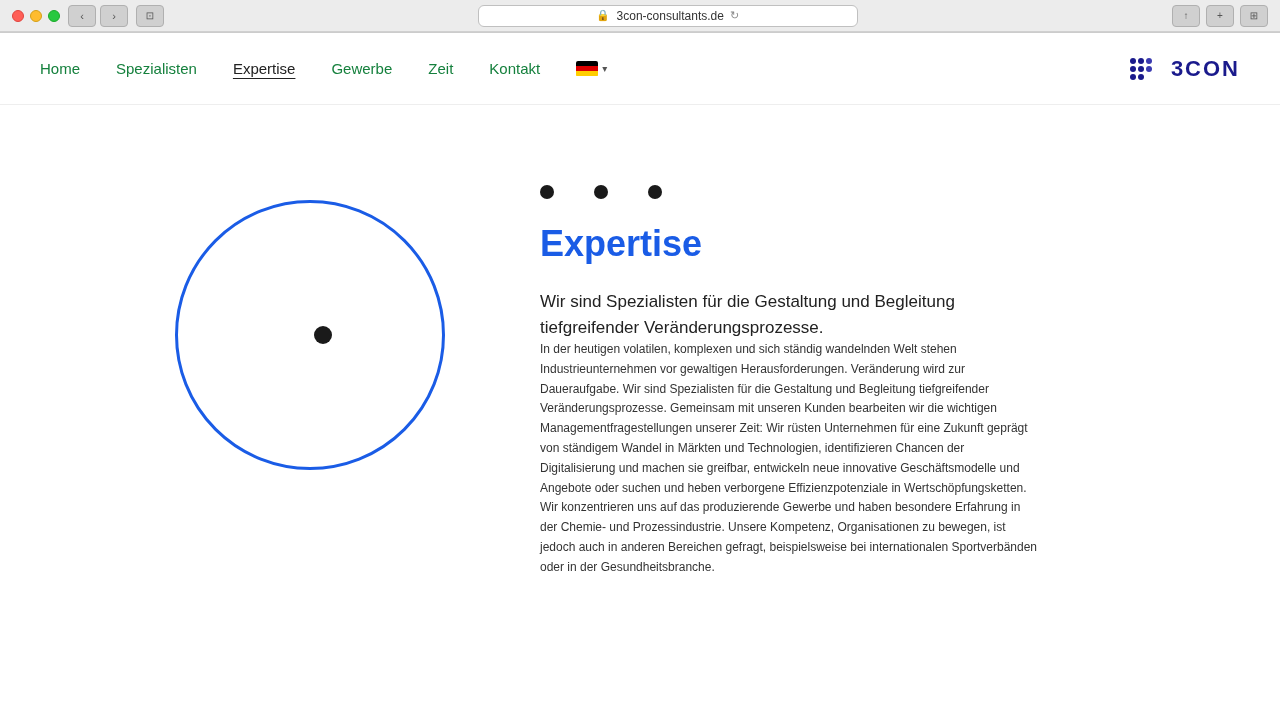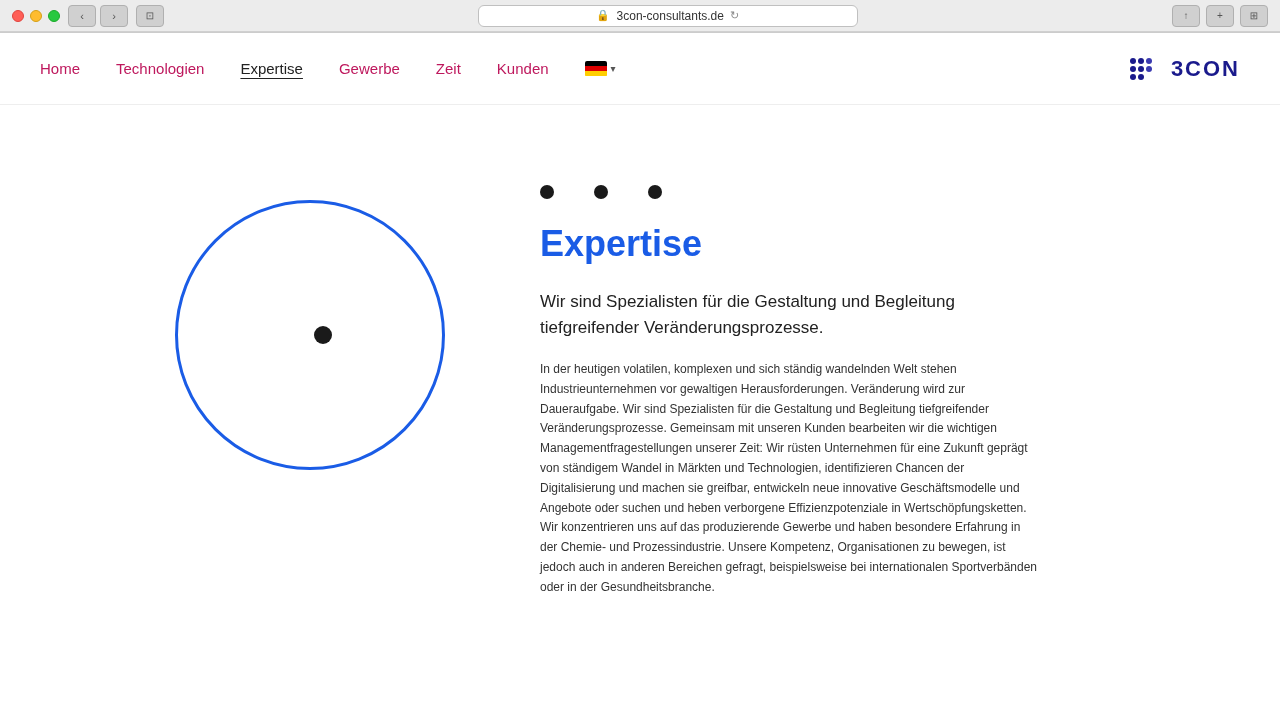--- a/index.html
+++ b/index.html
@@ -86,21 +86,21 @@
       justify-content: space-between;
       padding: 0 40px;
       height: 72px;
       border-bottom: 1px solid #eee;
     }
     .nav-left {
       display: flex; align-items: center; gap: 36px;
     }
     .nav-link {
       font-size: 15px;
-      color: #be185d;
+      color: #15803d;
       text-decoration: none;
       cursor: pointer;
     }
     .nav-link.active {
       color: #222;
       text-decoration: underline;
       text-underline-offset: 4px;
     }
     .lang-selector {
       display: flex; align-items: center; gap: 4px;
@@ -175,21 +175,20 @@
       font-size: 36px;
       font-weight: 700;
       color: #1a5ce6;
       margin-bottom: 24px;
     }
     .section-subtitle {
       font-size: 17px;
       color: #222;
       font-weight: 400;
       line-height: 1.5;
-      margin-bottom: 20px;
     }
     .section-body {
       font-size: 12px;
       color: #333;
       line-height: 1.65;
     }
   </style>
 </head>
 <body>
 
@@ -218,25 +217,25 @@
       <div class="action-btn">⊞</div>
     </div>
   </div>
 </div>
 
 <div class="website">
 
   <header class="site-header">
     <nav class="nav-left">
       <a class="nav-link">Home</a>
-      <a class="nav-link">Technologien</a>
+      <a class="nav-link">Spezialisten</a>
       <a class="nav-link active">Expertise</a>
       <a class="nav-link">Gewerbe</a>
       <a class="nav-link">Zeit</a>
-      <a class="nav-link">Kunden</a>
+      <a class="nav-link">Kontakt</a>
       <div class="lang-selector">
         <div class="flag">
           <div class="flag-stripe flag-black"></div>
           <div class="flag-stripe flag-red"></div>
           <div class="flag-stripe flag-gold"></div>
         </div>
         <span class="chevron-down">▾</span>
       </div>
     </nav>
 

